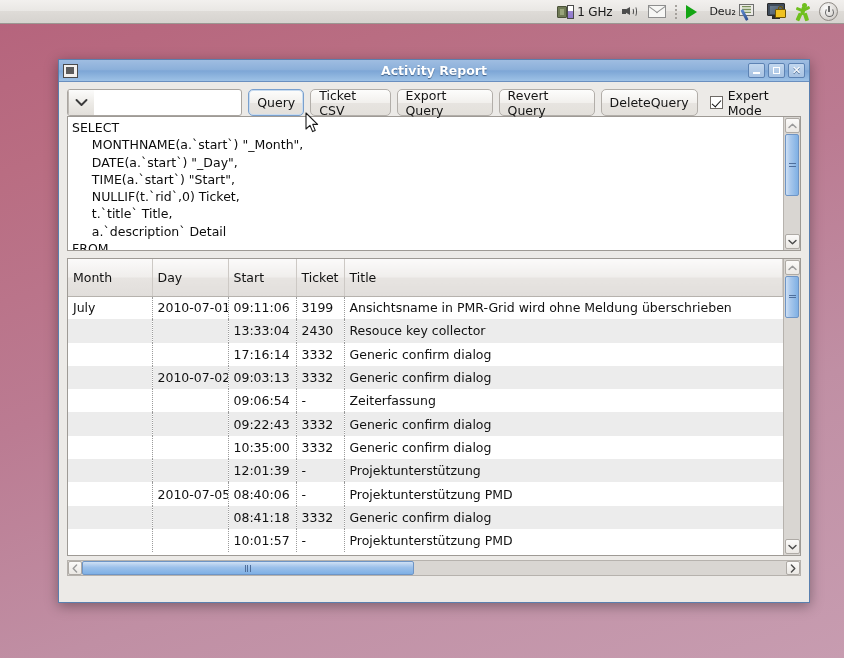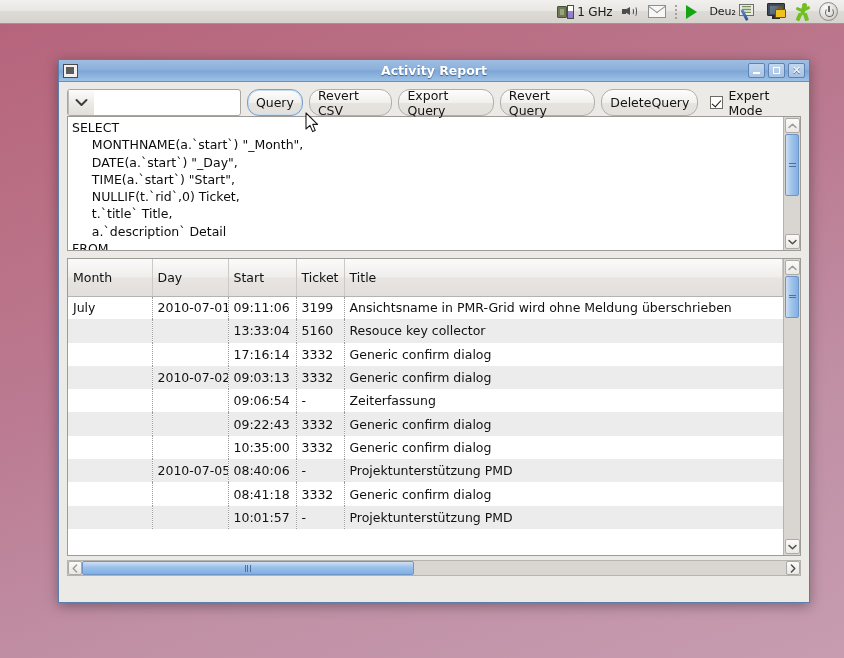--- a/index.html
+++ b/index.html
@@ -149,21 +149,21 @@
     font-size: 12.5px; color: #111; background: #ffffff;
   }
   #query-combo-arrow {
     width: 26px; display: flex; align-items: center; justify-content: center;
     background: linear-gradient(to bottom, #fcfcfb, #eceae6 55%, #e2dfda 100%);
     border-left: 1px solid #bdb9b4;
   }
   #query-combo-arrow svg { display: block; }
 
   .tbtn {
-    height: 27px; padding: 0 8px; border-radius: 12px;
+    height: 27px; padding: 0 8px; border-radius: 5px;
     border: 1px solid #b2aea9;
     background: linear-gradient(to bottom, #fdfdfc 0%, #f2f0ed 50%, #e7e4e0 52%, #e3e0db 100%);
     font-size: 12.5px; color: #141414;
     display: flex; align-items: center; justify-content: center;
     cursor: default;
   }
   .tbtn.focused {
     border: 1px solid #7aa0cd;
     box-shadow: inset 0 0 0 1px #c9dcf0;
   }
@@ -347,21 +347,21 @@
 
       <div id="query-combo">
         <span id="query-combo-arrow">
           <svg width="13" height="9" viewBox="0 0 13 9">
               <path d="M1.5 2 L6.5 7 L11.5 2" fill="none" stroke="#3b3b3b" stroke-width="1.9" stroke-linecap="round" stroke-linejoin="round"></path>
             </svg>
         </span>
       </div>
 
       <div class="tbtn focused">Query</div>
-      <div class="tbtn">Revert CSV</div>
+      <div class="tbtn">Ticket CSV</div>
       <div class="tbtn">Export Query</div>
       <div class="tbtn">Revert Query</div>
       <div class="tbtn">DeleteQuery</div>
 
       <div id="expert-wrap">
         <span id="expert-check"></span>
         <span id="expert-label">Expert Mode</span>
       </div>
     </div>
 
@@ -416,21 +416,21 @@
                 <td>July</td>
                 <td>2010-07-01</td>
                 <td>09:11:06</td>
                 <td>3199</td>
                 <td>Ansichtsname in PMR-Grid wird ohne Meldung überschrieben</td>
               </tr>
               <tr>
                 <td></td>
                 <td></td>
                 <td>13:33:04</td>
-                <td>5160</td>
+                <td>2430</td>
                 <td>Resouce key collector</td>
               </tr>
               <tr>
                 <td></td>
                 <td></td>
                 <td>17:16:14</td>
                 <td>3332</td>
                 <td>Generic confirm dialog</td>
               </tr>
               <tr>
@@ -453,20 +453,27 @@
                 <td>09:22:43</td>
                 <td>3332</td>
                 <td>Generic confirm dialog</td>
               </tr>
               <tr>
                 <td></td>
                 <td></td>
                 <td>10:35:00</td>
                 <td>3332</td>
                 <td>Generic confirm dialog</td>
+              </tr>
+              <tr>
+                <td></td>
+                <td></td>
+                <td>12:01:39</td>
+                <td>-</td>
+                <td>Projektunterstützung</td>
               </tr>
               <tr>
                 <td></td>
                 <td>2010-07-05</td>
                 <td>08:40:06</td>
                 <td>-</td>
                 <td>Projektunterstützung PMD</td>
               </tr>
               <tr>
                 <td></td>

